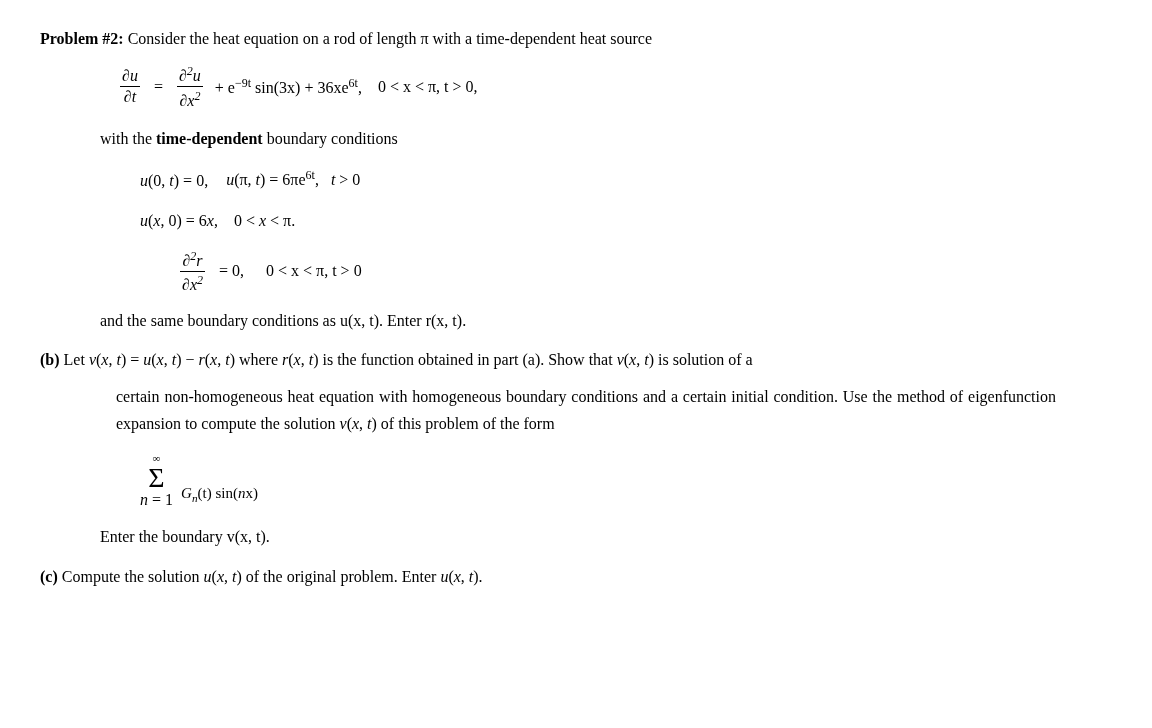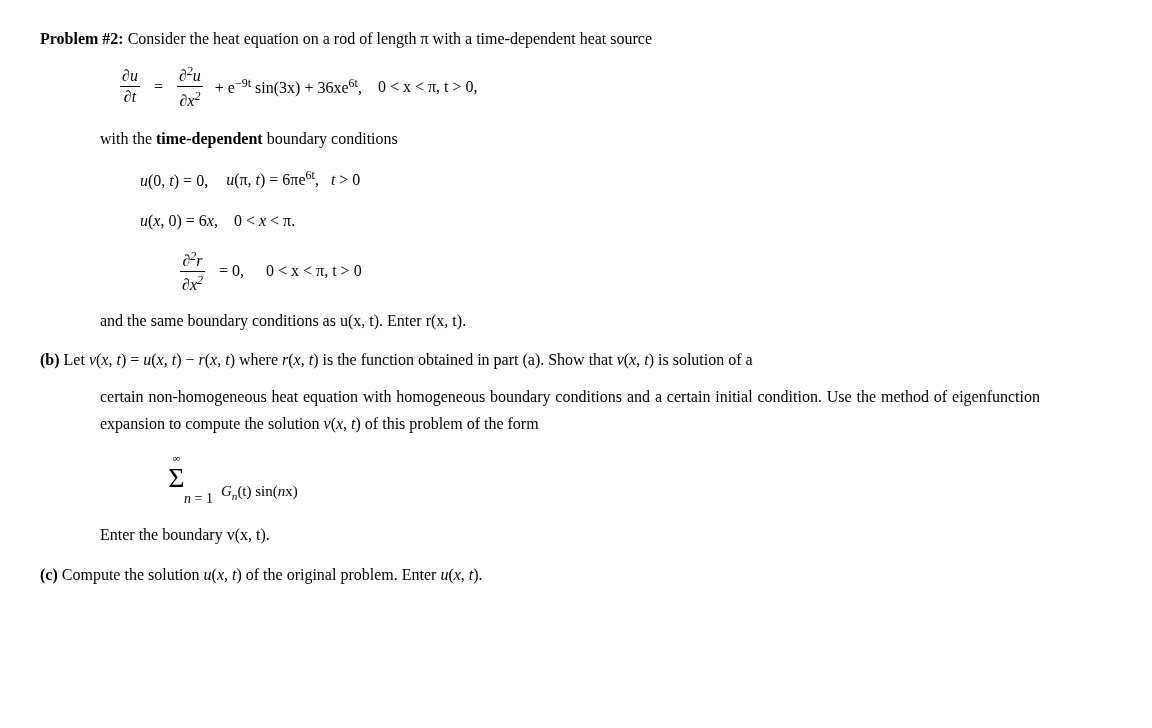--- a/index.html
+++ b/index.html
@@ -88,23 +88,22 @@
       font-size: 11px;
       line-height: 1;
     }
 
     .sigma-sym {
       font-size: 28px;
       line-height: 1;
     }
 
     .sigma-bottom {
-      font-size: 14px;
+      font-size: 16px;
       line-height: 1;
-      margin-left: 44px;
     }
 
     sup {
       font-size: 0.75em;
       vertical-align: super;
     }
 
     sub {
       font-size: 0.75em;
       vertical-align: sub;
@@ -169,21 +168,21 @@
     <span>0 &lt; x &lt; π,   t &gt; 0</span>
   </div>
 
   <div class="text-block">
     <span>and the same boundary conditions as u(x, t). Enter r(x, t).</span>
   </div>
 
   <div class="part-block" style="margin-top: 10px;">
     <span class="part-label">(b)</span><span> Let <span class="math-italic">v</span>(<span class="math-italic">x</span>, <span class="math-italic">t</span>) = <span class="math-italic">u</span>(<span class="math-italic">x</span>, <span class="math-italic">t</span>) − <span class="math-italic">r</span>(<span class="math-italic">x</span>, <span class="math-italic">t</span>) where <span class="math-italic">r</span>(<span class="math-italic">x</span>, <span class="math-italic">t</span>) is the function obtained in part (a). Show that <span class="math-italic">v</span>(<span class="math-italic">x</span>, <span class="math-italic">t</span>) is solution of a</span>
   </div>
-  <div style="margin-left: 60px; line-height: 1.7; text-align: justify; max-width: 940px;">
+  <div style="margin-left: 76px; line-height: 1.7; text-align: justify; max-width: 940px;">
     certain non-homogeneous heat equation with homogeneous boundary conditions and a certain initial condition. Use the method of eigenfunction expansion to compute the solution <span class="math-italic">v</span>(<span class="math-italic">x</span>, <span class="math-italic">t</span>) of this problem of the form
   </div>
 
   <div class="sum-block">
     <div class="sigma-container">
       <span class="sigma-top">∞</span>
       <span class="sigma-sym">Σ</span>
       <span class="sigma-bottom"><span class="math-italic">n</span> = 1</span>
     </div>
     <span style="font-size: 15px; padding-bottom: 4px;">

